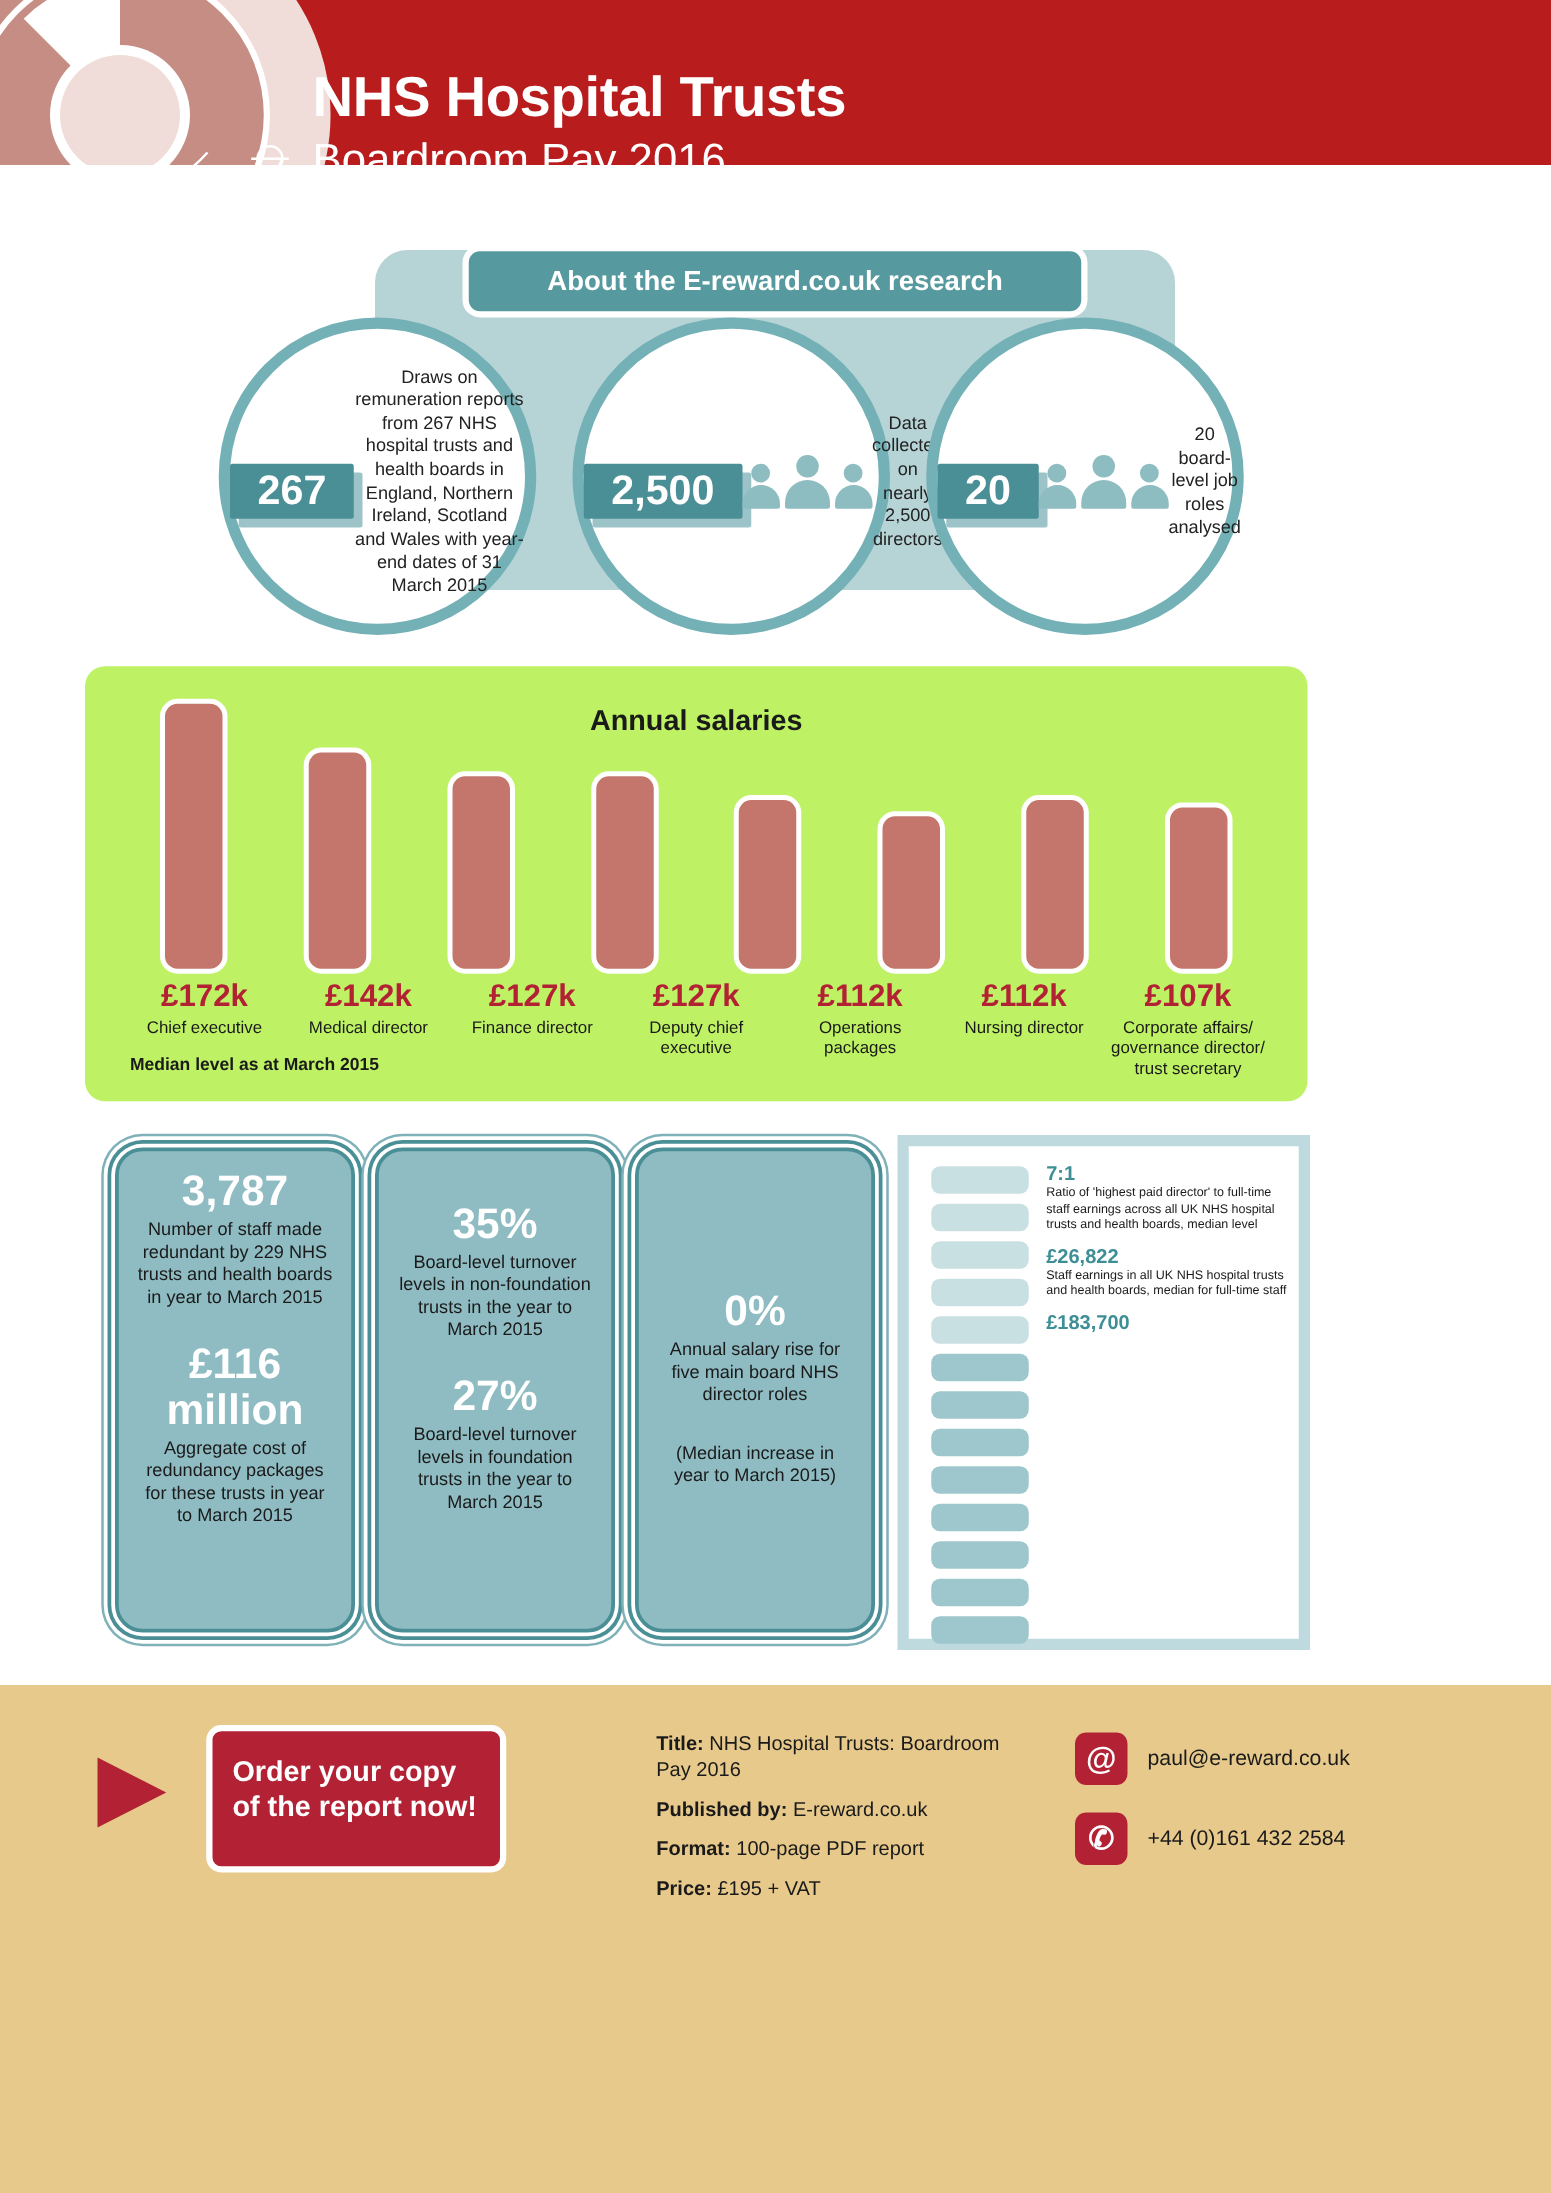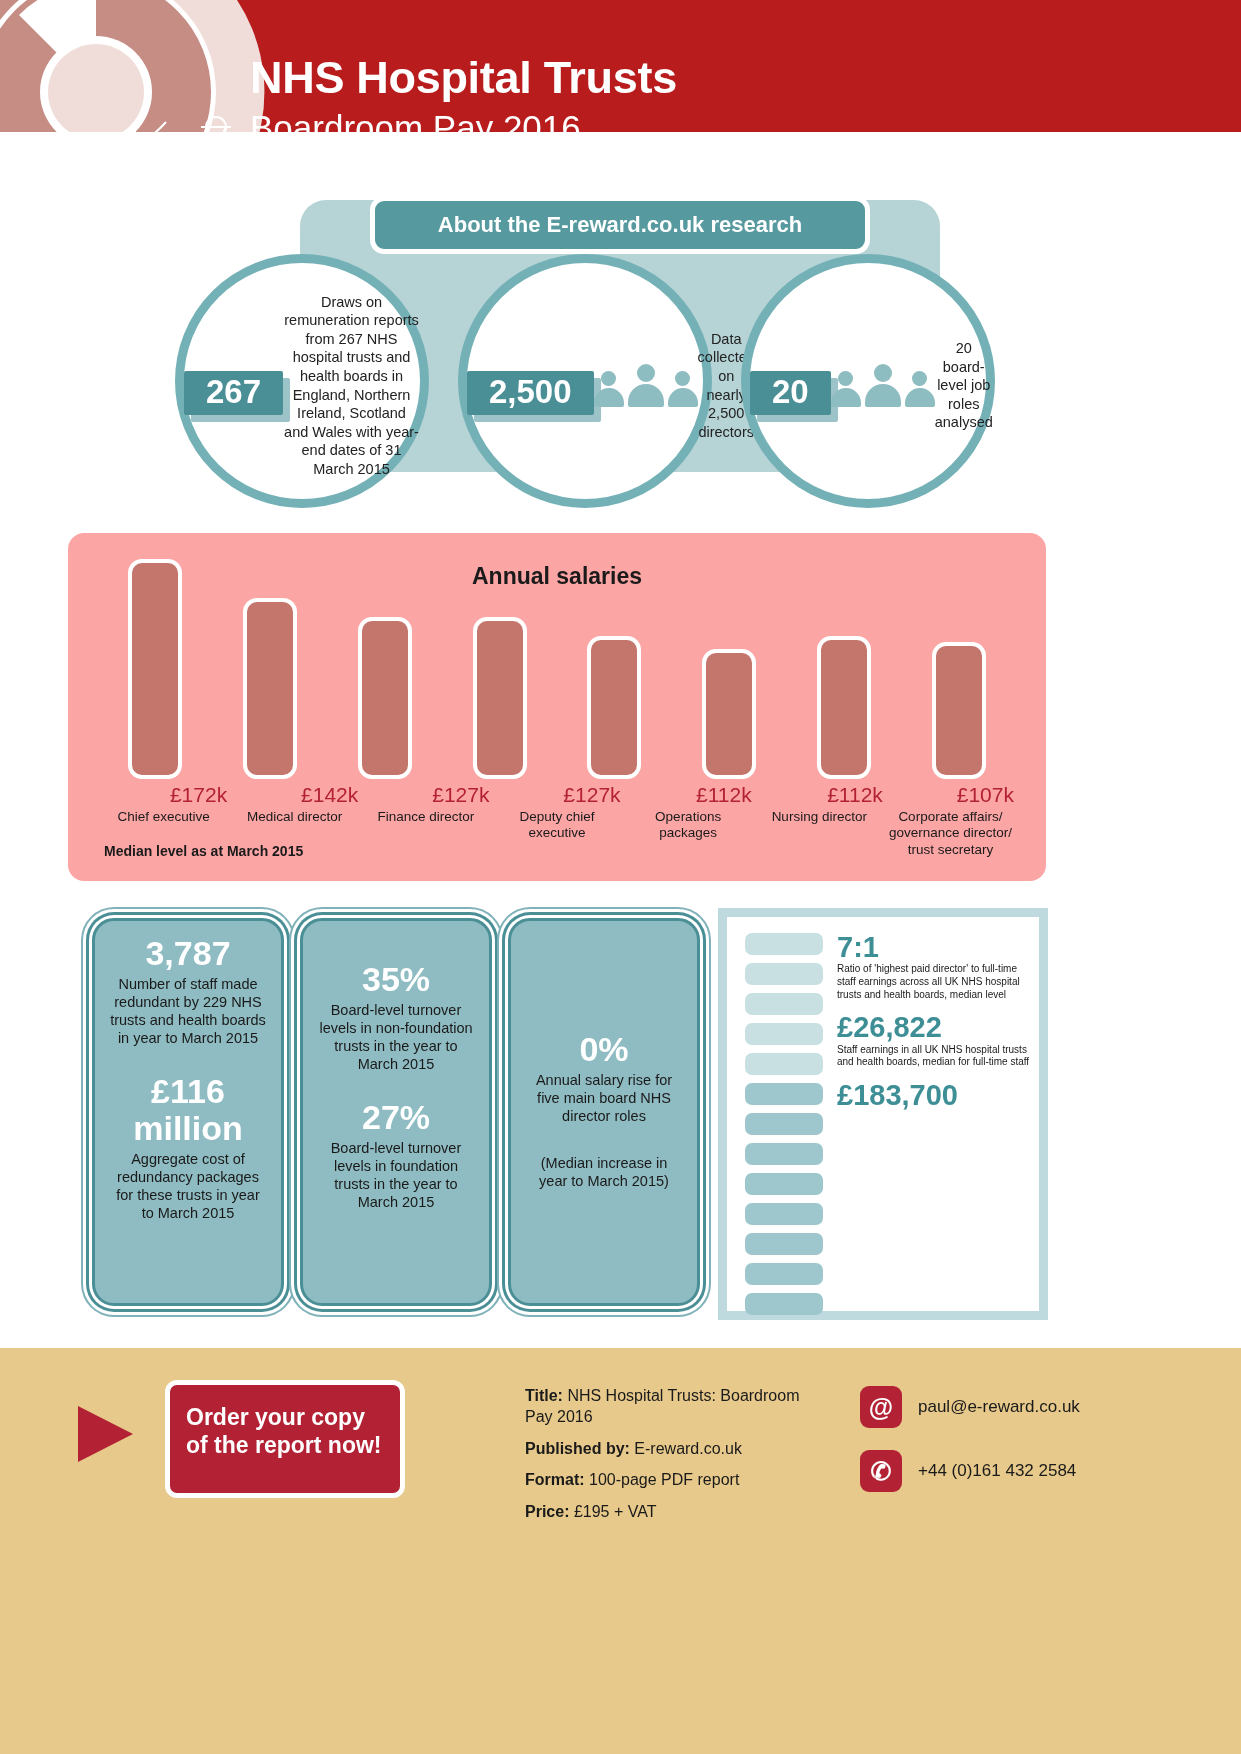--- a/index.html
+++ b/index.html
@@ -72,35 +72,35 @@
     position: absolute; left: 0; bottom: 0; width: 30px; height: 19px;
     background: #8dbcc1; border-radius: 15px 15px 2px 2px;
   }
   .person.mid { width: 36px; height: 43px; }
   .person.mid .head { left: 9px; width: 18px; height: 18px; }
   .person.mid .body { width: 36px; height: 23px; border-radius: 18px 18px 2px 2px; }
 
   
   .chart-panel {
     position: absolute; left: 68px; top: 533px; width: 978px; height: 348px;
-    background: #fca5a5; border-radius: 16px;
+    background: #bef264; border-radius: 16px;
   }
   .chart-title {
     position: absolute; width: 100%; top: 30px; text-align: center;
     font-size: 23px; font-weight: bold; color: #1a1a1a;
   }
   .bars { position: absolute; left: 30px; top: 16px; width: 918px; height: 230px; display: flex; }
   .barcol { flex: 1; display: flex; align-items: flex-end; justify-content: center; height: 100%; }
   .bar {
     width: 54px; background: #c4756c;
     border: 4px solid #ffffff; border-radius: 14px;
   }
   .labels { position: absolute; left: 30px; top: 250px; width: 918px; display: flex; }
   .labcol { flex: 1; text-align: center; padding: 0 2px; }
-  .labcol .val { font-size: 21px; font-weight: normal; color: #b22234; text-align: right; }
+  .labcol .val { font-size: 25px; font-weight: bold; color: #b22234; }
   .labcol .name { font-size: 13.5px; color: #1a1a1a; line-height: 1.22; margin-top: 2px; }
   .chart-foot {
     position: absolute; left: 36px; bottom: 22px;
     font-size: 14px; font-weight: bold; color: #1a1a1a;
   }
 
   
   .statbox {
     position: absolute; top: 918px; width: 192px; height: 388px;
     background: #8fbcc2; border: 3px solid #4b8f96; border-radius: 22px;
@@ -123,21 +123,21 @@
   }
   .ratio-inner { position: relative; width: 100%; height: 100%; padding: 14px 12px 0 0; }
   .ladder {
     position: absolute; left: 18px; top: 16px; width: 78px;
     display: flex; flex-direction: column; gap: 8px;
   }
   .rung { width: 78px; height: 22px; border-radius: 7px; background: #9dc7cc; }
   .rung.light { background: #c9e0e3; }
   .ratio-items { position: absolute; left: 110px; top: 14px; right: 6px; }
   .ritem { margin-bottom: 10px; }
-  .ritem .rnum { font-size: 29px; font-weight: bold; color: #3e8e96; line-height: 1.12; }
+  .ritem .rnum { font-size: 16px; font-weight: bold; color: #3e8e96; line-height: 1.12; }
   .ritem .rtxt { font-size: 10px; line-height: 1.26; color: #1a1a1a; }
 
   
   .footer {
     position: absolute; left: 0; top: 1348px; width: 1241px; height: 406px;
     background: #e7c98b;
   }
   .arrow {
     position: absolute; left: 78px; top: 58px;
     width: 0; height: 0; border-top: 28px solid transparent;

